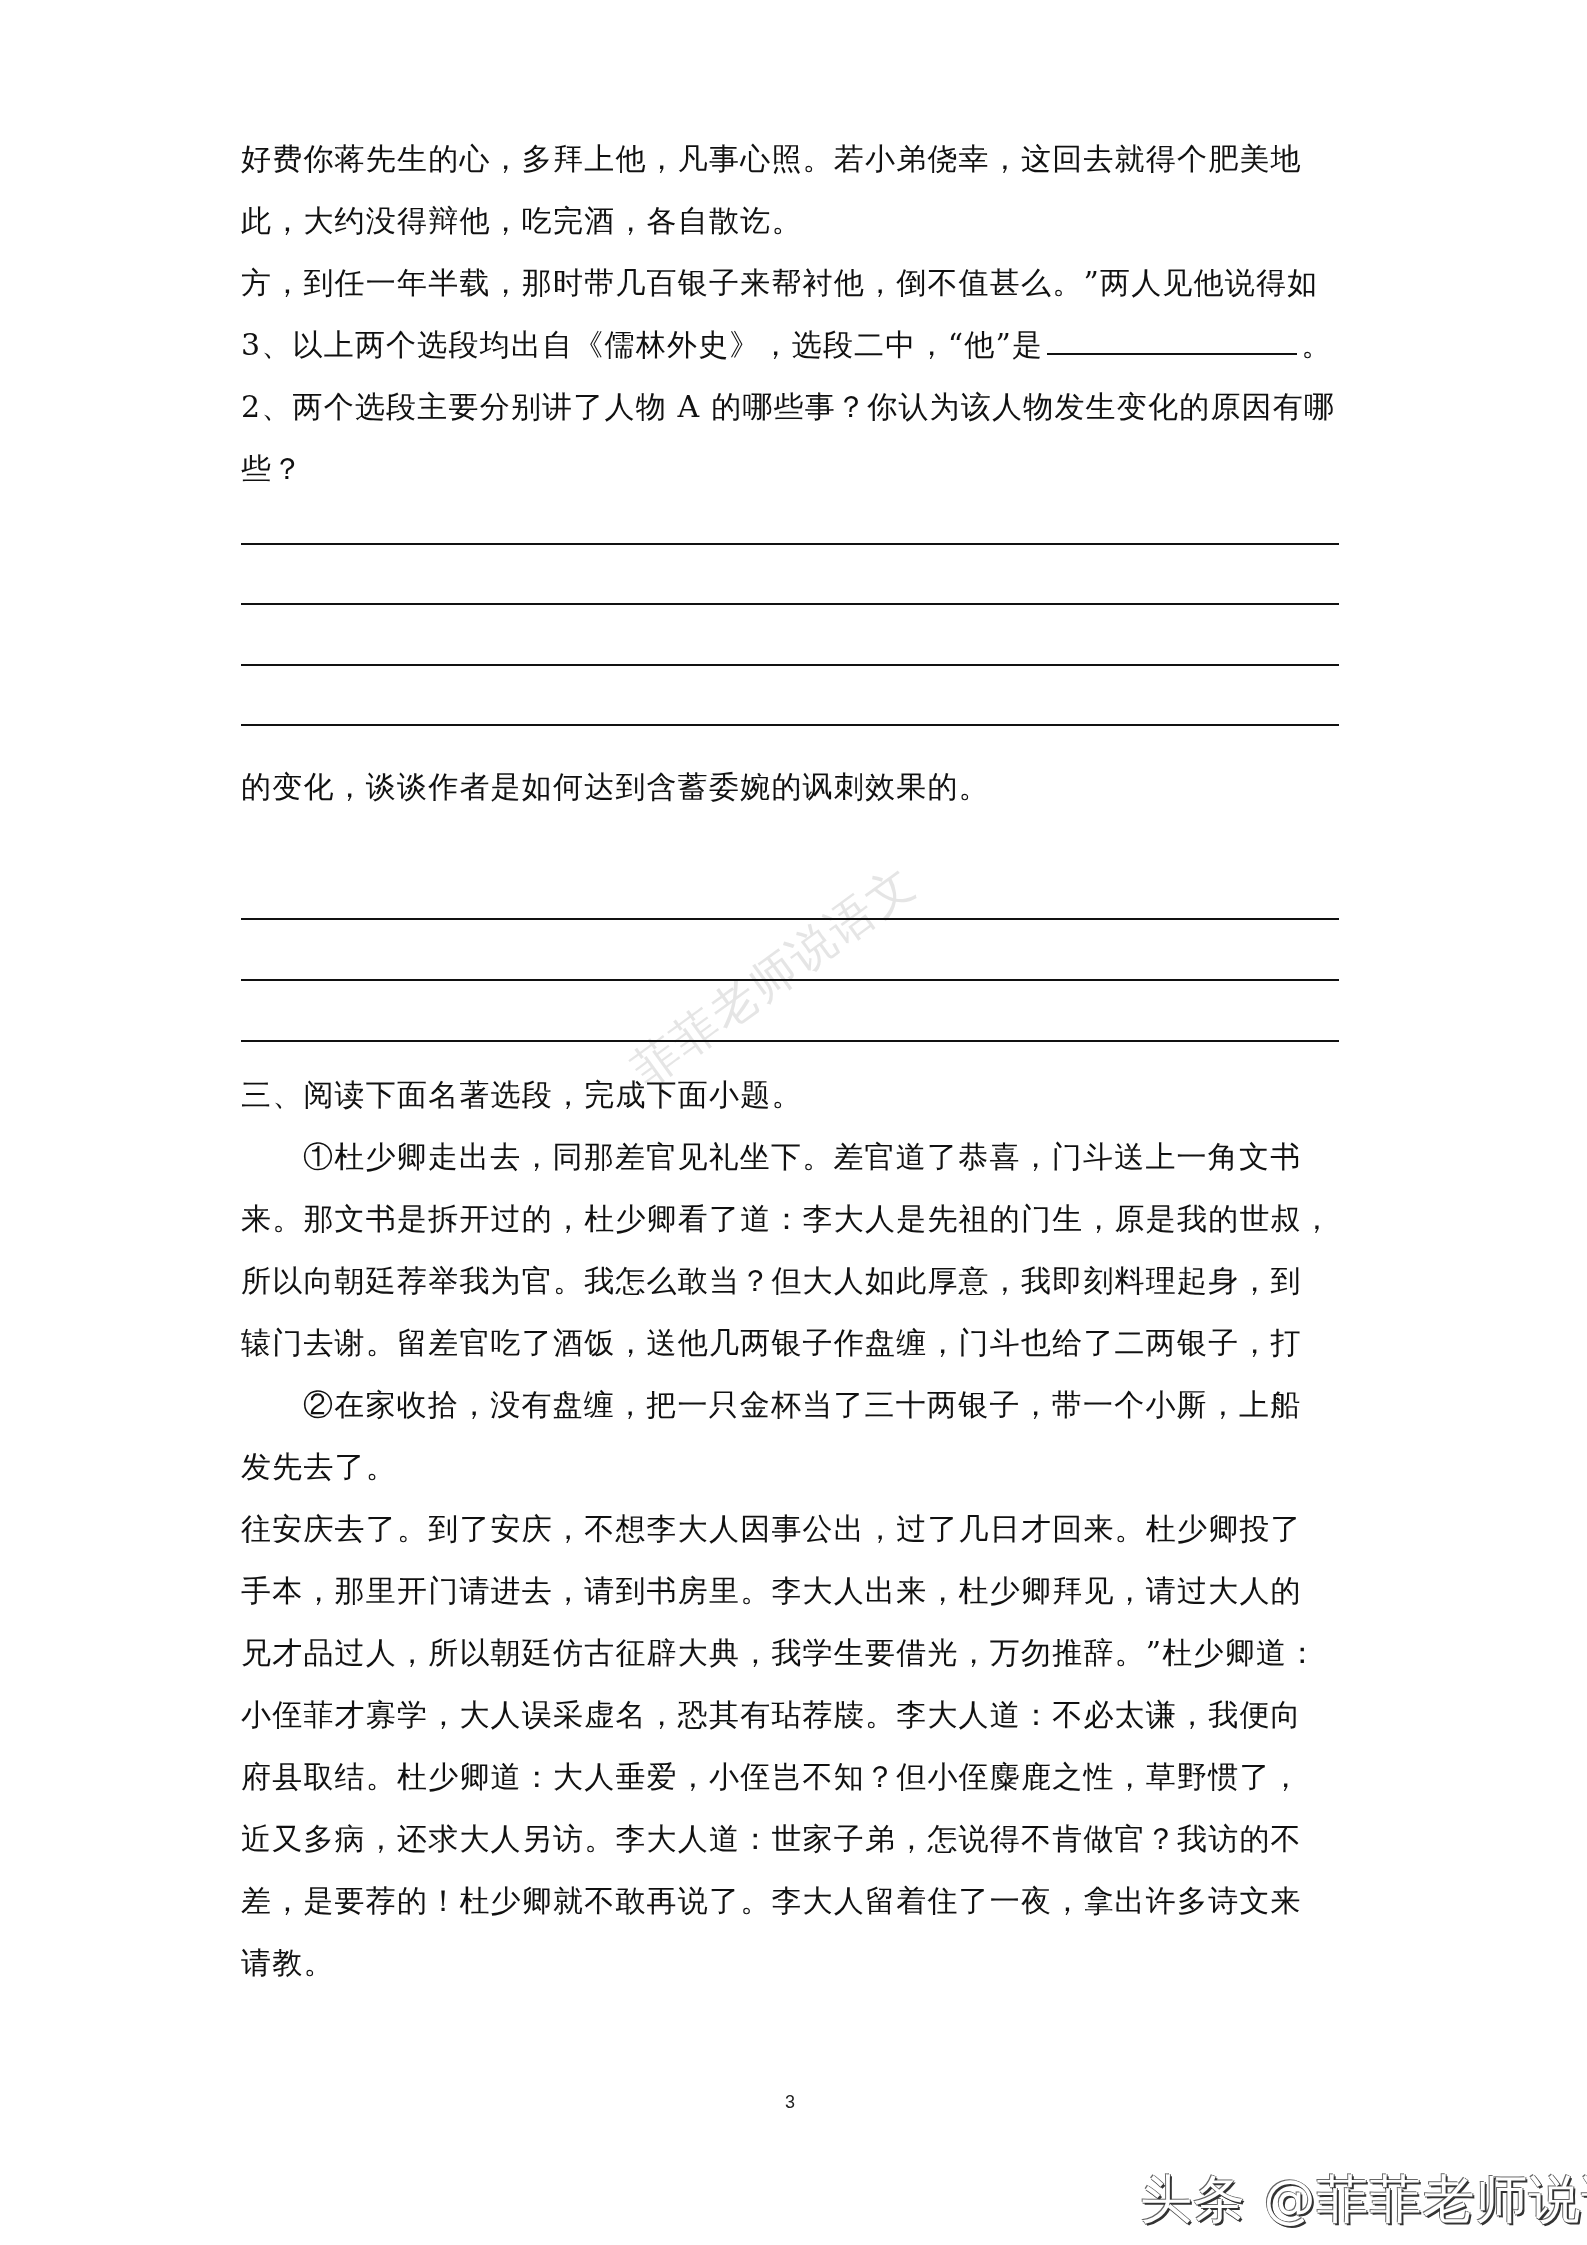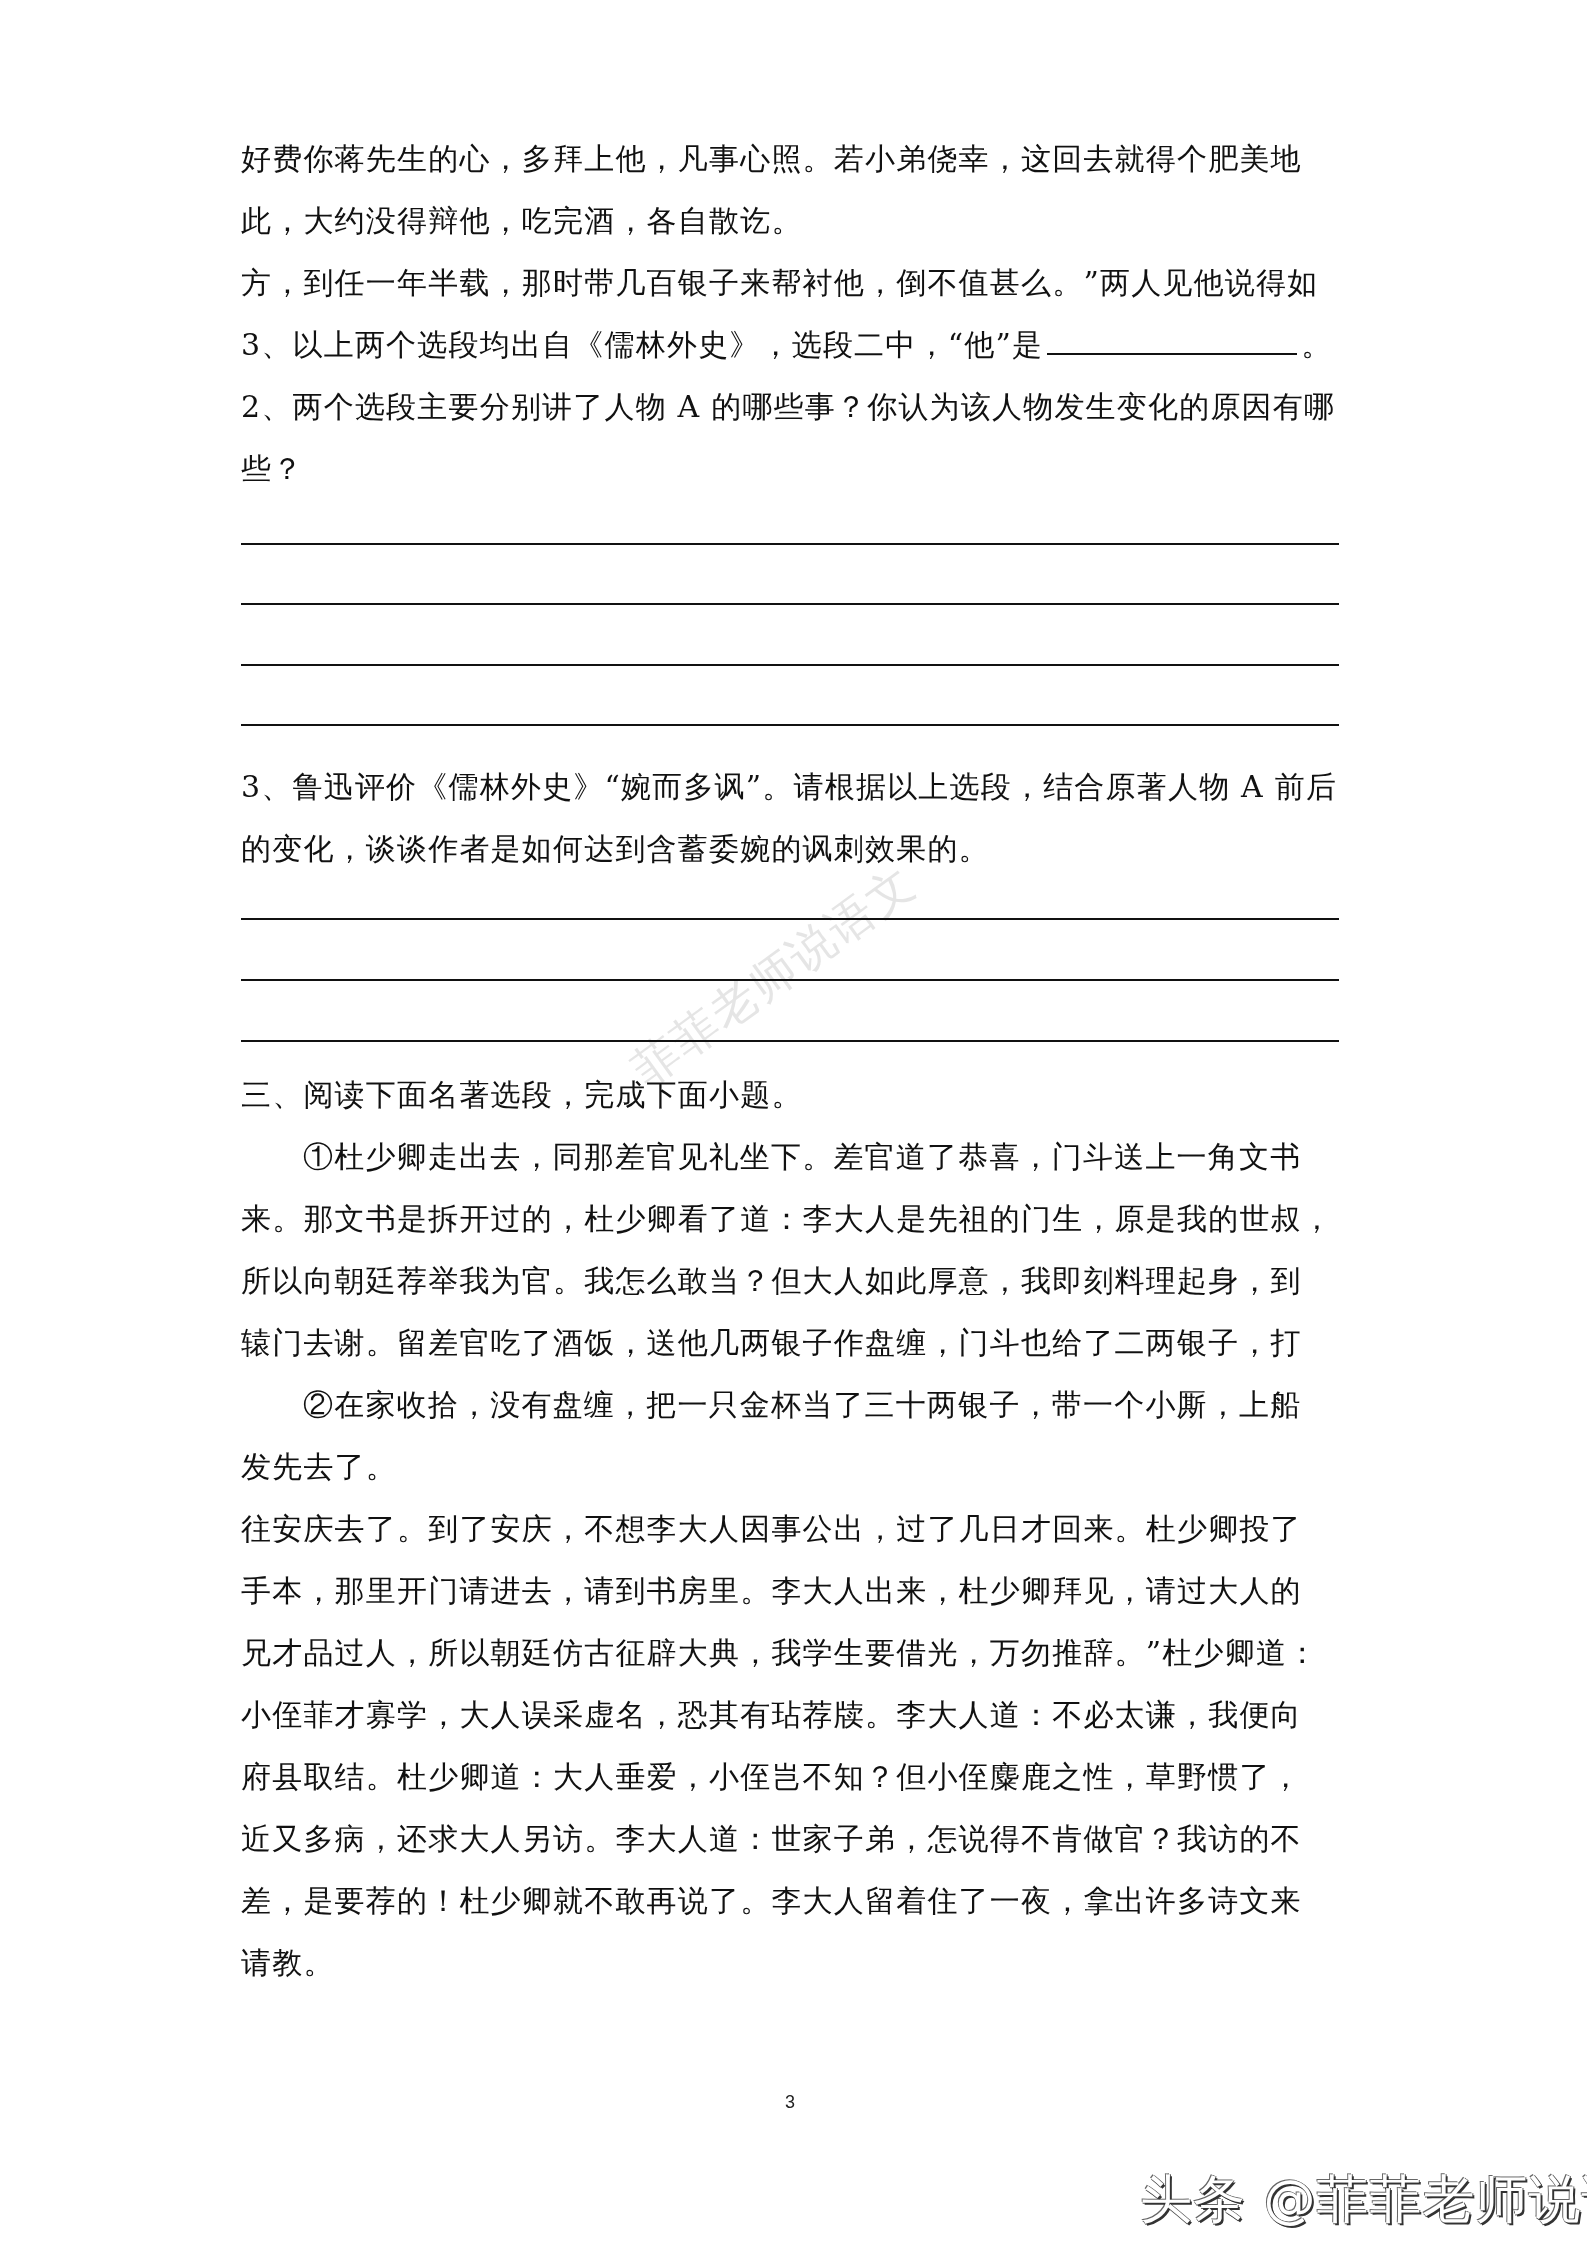--- a/index.html
+++ b/index.html
@@ -103,21 +103,20 @@
     <div class="line">2、两个选段主要分别讲了人物 A 的哪些事？你认为该人物发生变化的原因有哪</div>
     <div class="line">些？</div>
   </div>
 
   <div class="answer-line" style="top:543px"></div>
   <div class="answer-line" style="top:603px"></div>
   <div class="answer-line" style="top:664px"></div>
   <div class="answer-line" style="top:724px"></div>
 
   <div class="content" style="top:756px">
-    <div class="line">3、鲁迅评价《儒林外史》“婉而多讽”。请根据以上选段，结合原著人物 A 前后</div>
     <div class="line">的变化，谈谈作者是如何达到含蓄委婉的讽刺效果的。</div>
   </div>
 
   <div class="answer-line" style="top:918px"></div>
   <div class="answer-line" style="top:979px"></div>
   <div class="answer-line" style="top:1040px"></div>
 
   <div class="content" style="top:1064px">
     <div class="line">三、阅读下面名著选段，完成下面小题。</div>
 

